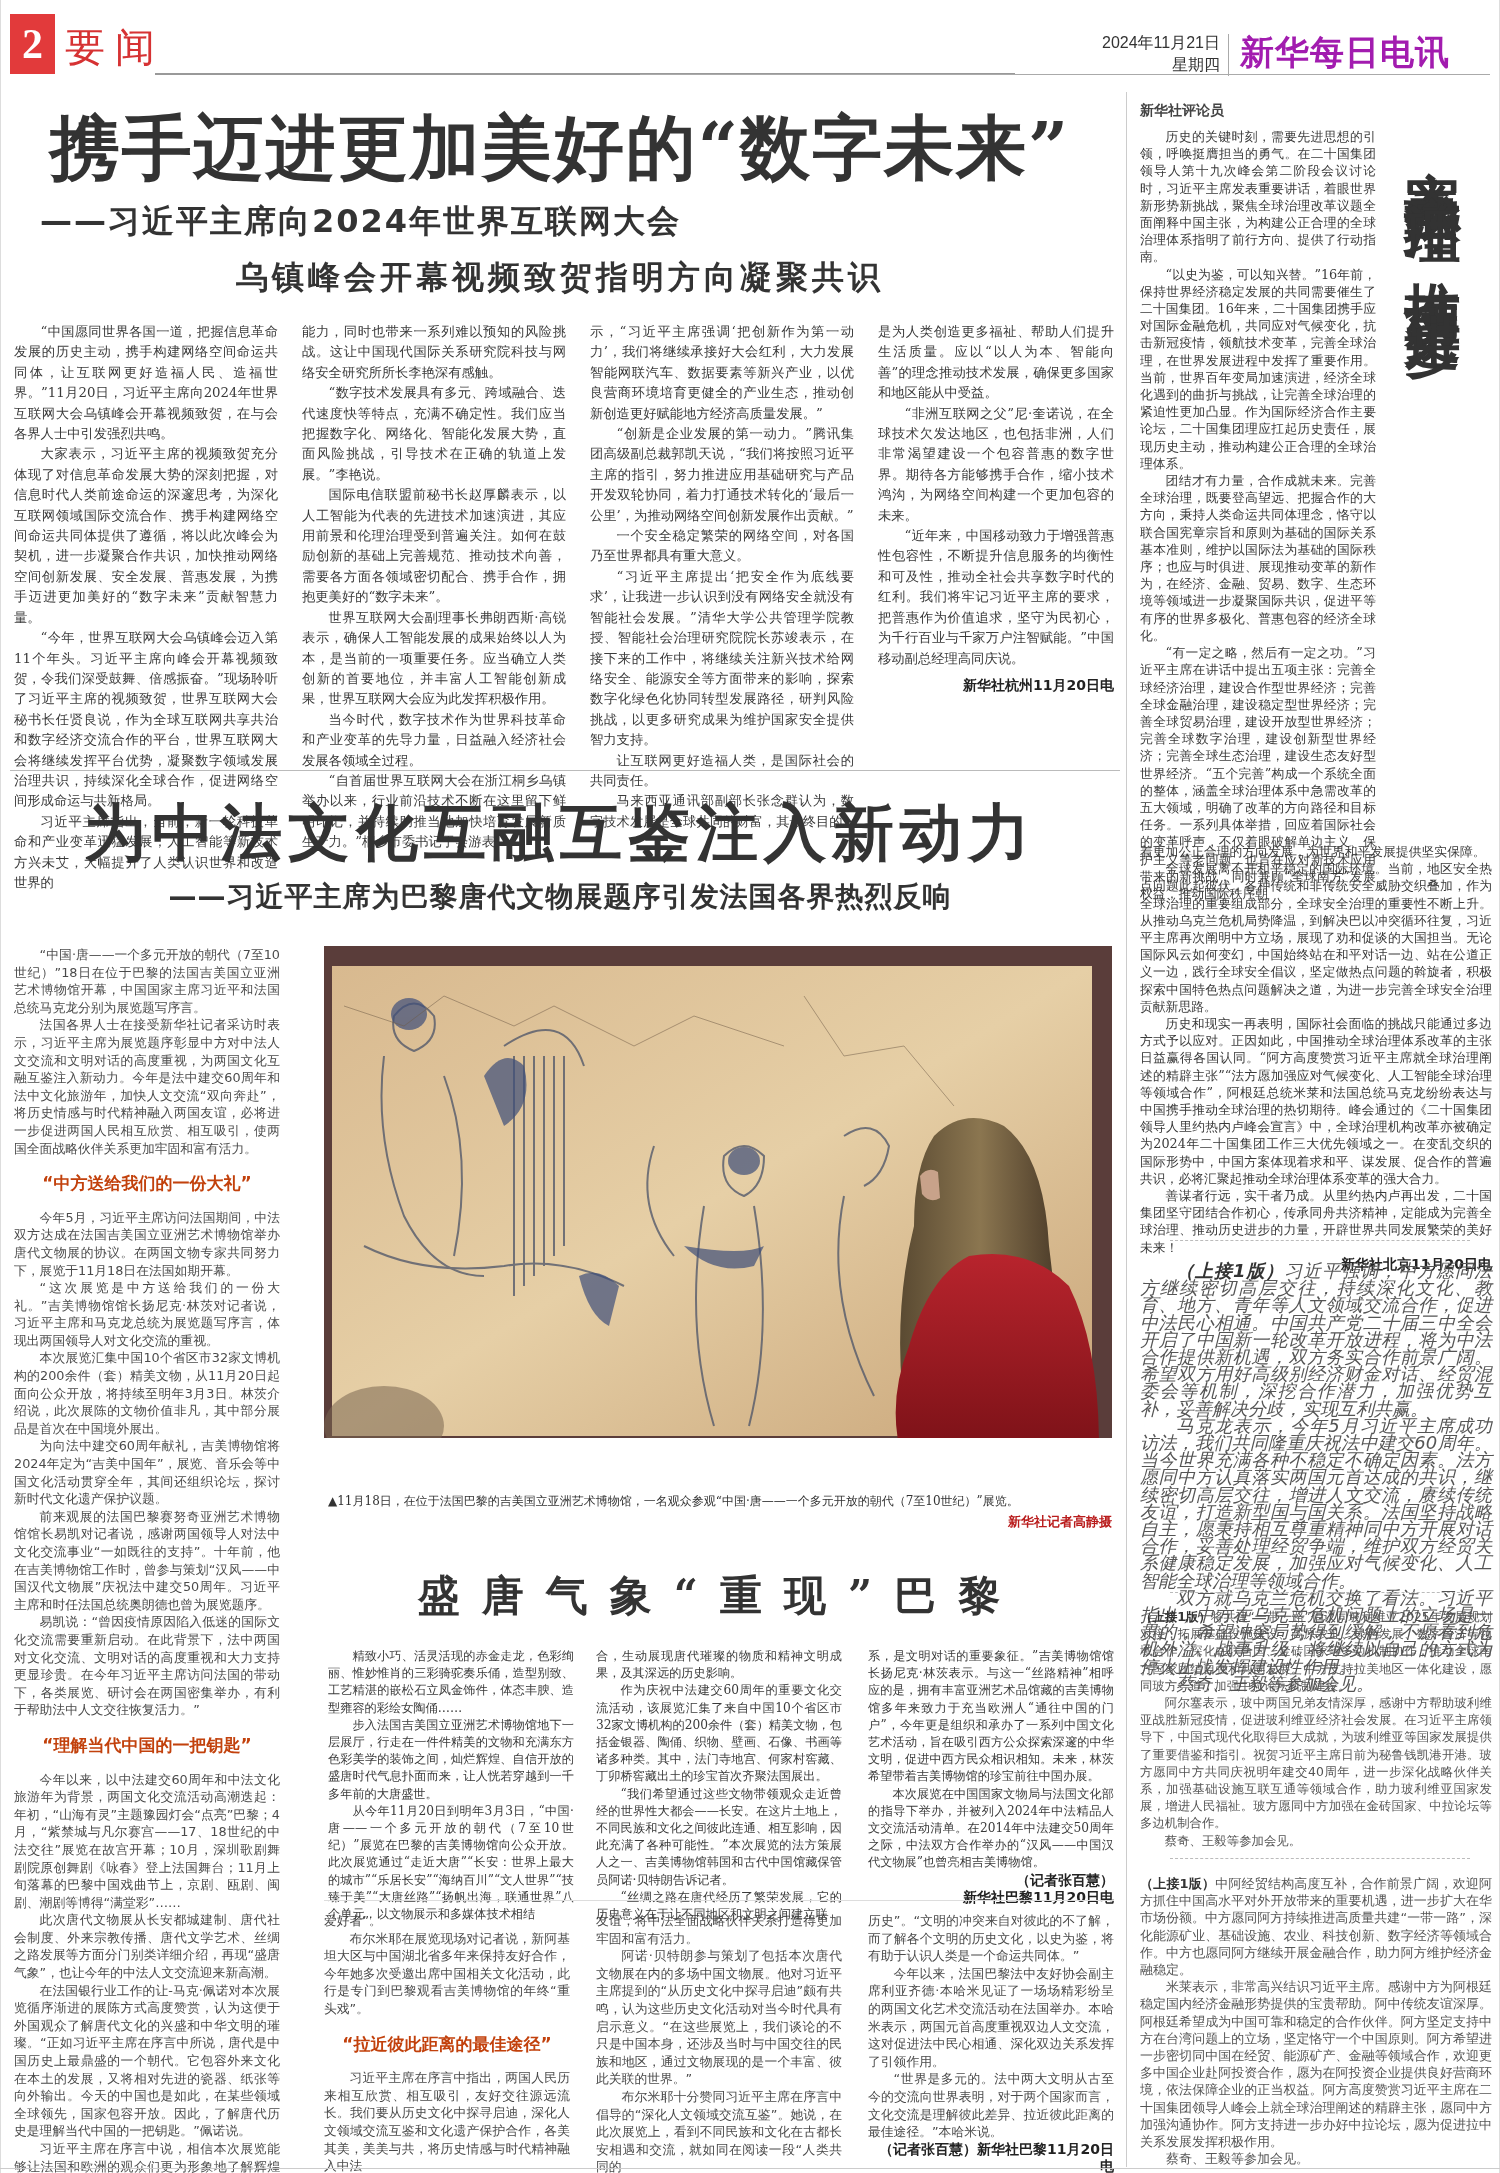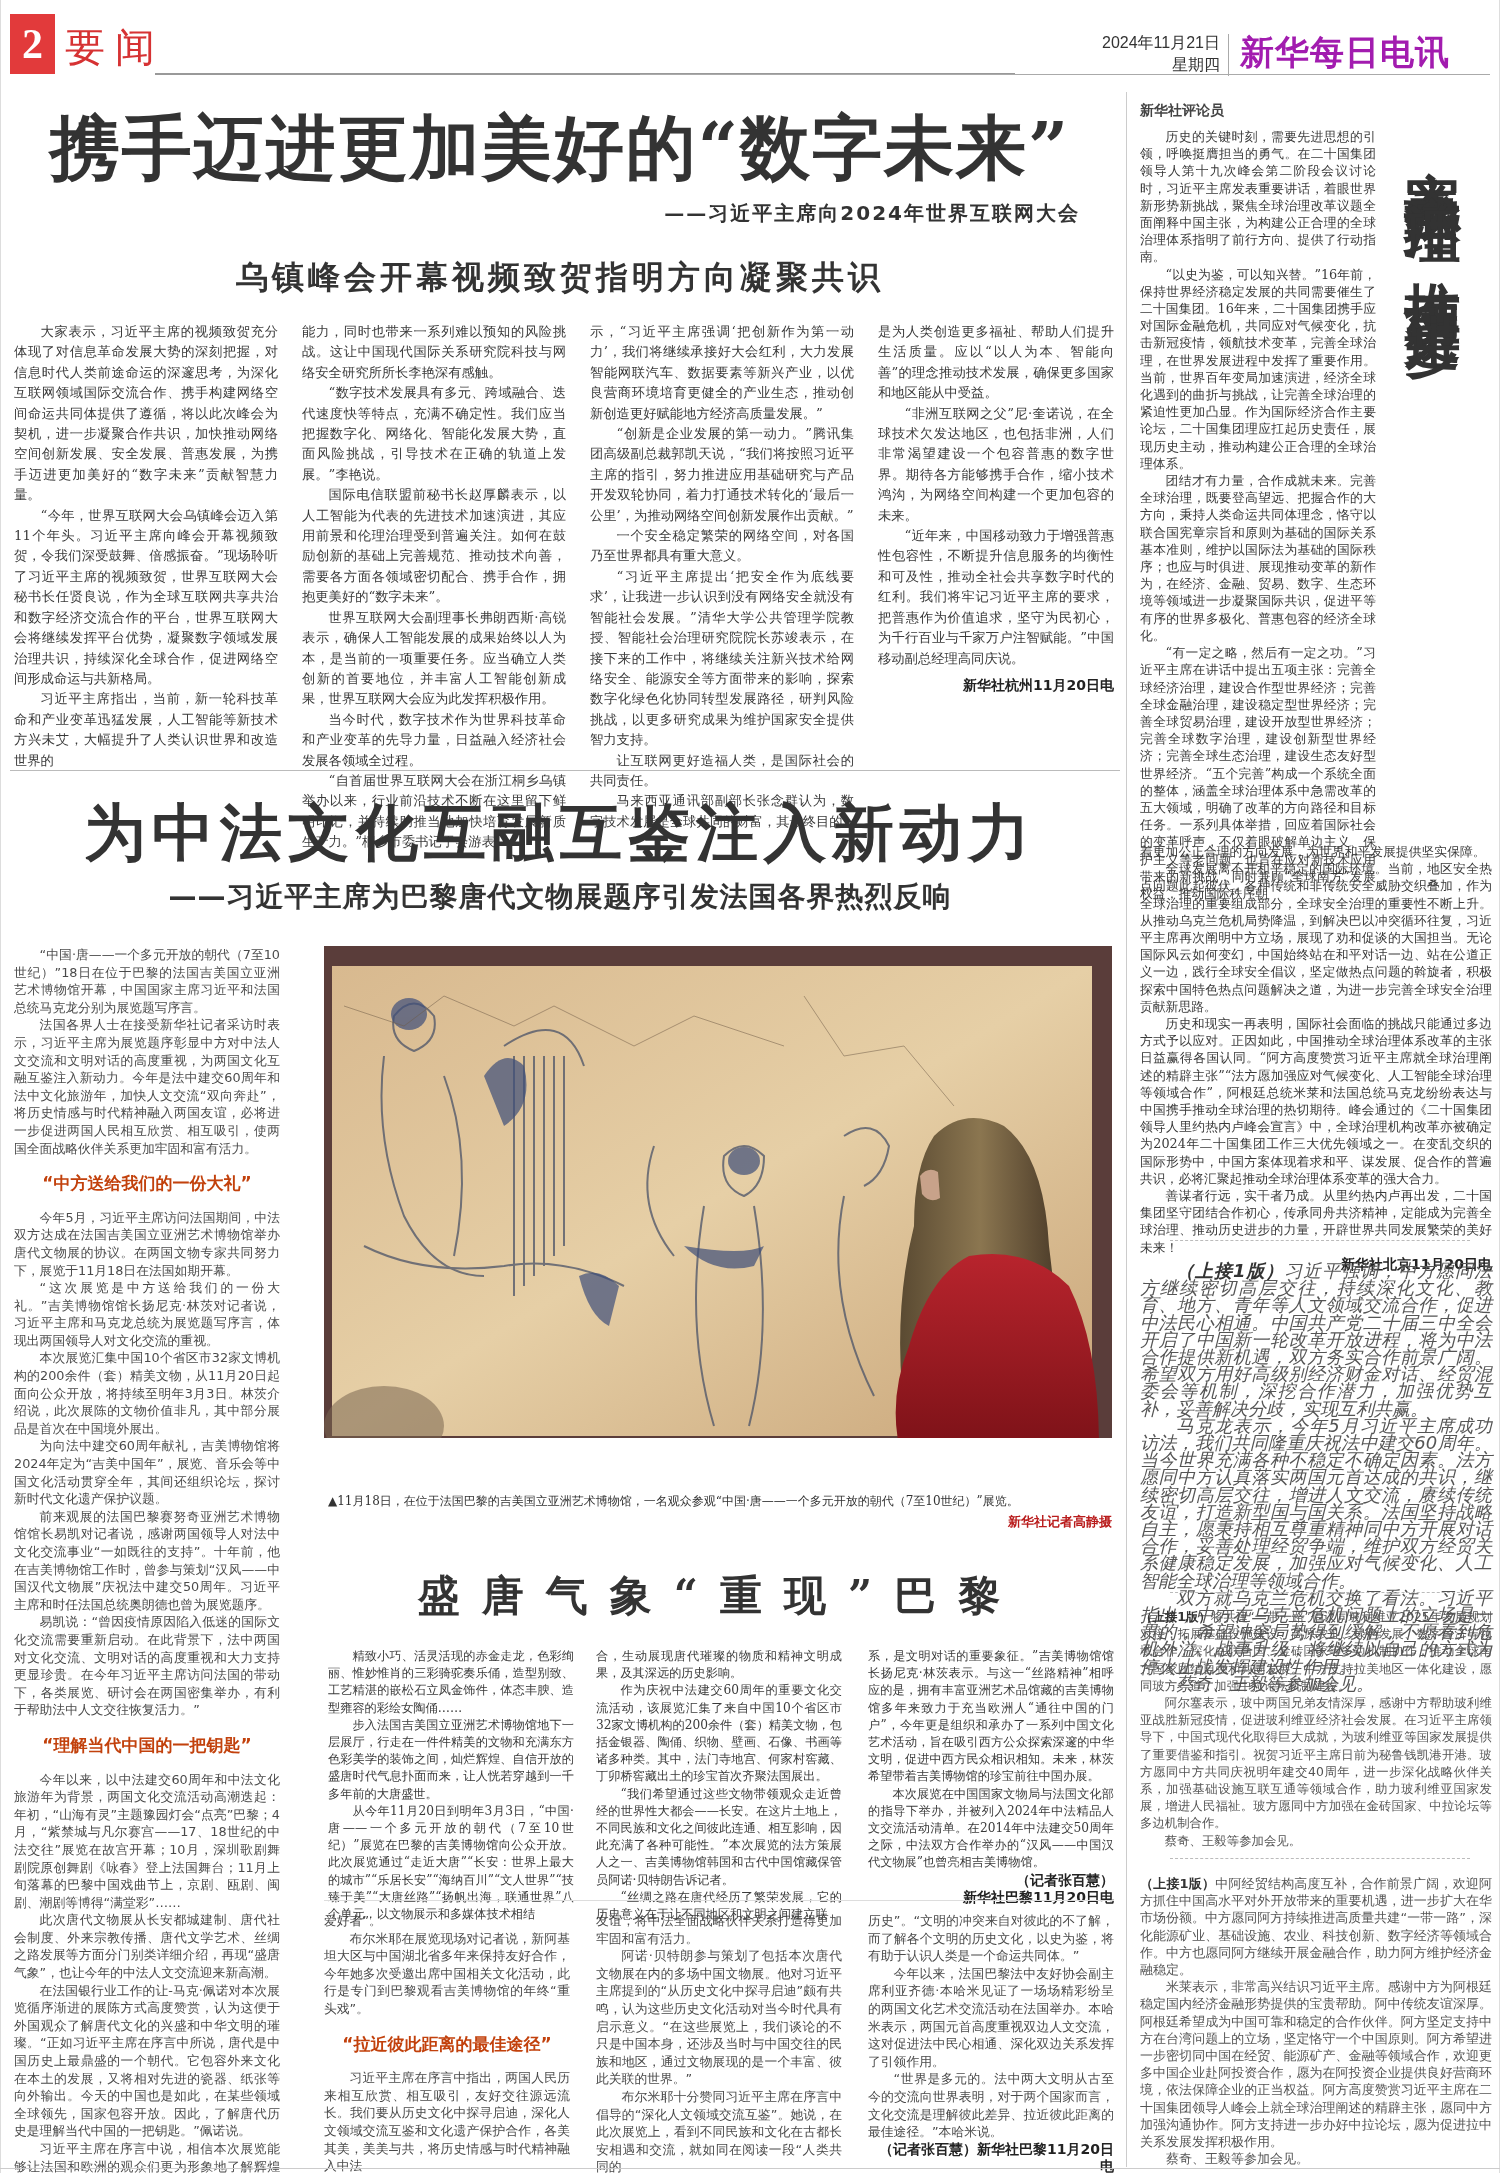--- a/index.html
+++ b/index.html
@@ -9,21 +9,21 @@
   .masthead { position: absolute; left: 10px; top: 14px; width: 1480px; height: 62px; }
   .page-num { position: absolute; left: 0; top: 0; width: 45px; height: 60px; background: #e23a3b; color: #fff;
     font-family: "Liberation Serif", serif; font-weight: bold; font-size: 42px; line-height: 60px; text-align: center; }
   .section-name { position: absolute; left: 55px; top: 6px; font-size: 40px; color: #d63233; font-family: "DejaVu Serif", serif; letter-spacing: 10px; }
   .mast-rule-left { position: absolute; left: 145px; top: 59px; width: 860px; height: 2px; background: #999; }
   .date-box { position: absolute; left: 1060px; top: 18px; text-align: right; width: 150px; font-family: "Liberation Sans", sans-serif; font-size: 16px; color: #333; line-height: 22px; }
   .mast-vsep { position: absolute; left: 1218px; top: 20px; width: 1px; height: 42px; background: #aaa; }
   .paper-logo { position: absolute; left: 1230px; top: 16px; font-size: 34px; color: #a21caf; font-family: "DejaVu Serif", serif; font-weight: bold; letter-spacing: 1px; white-space: nowrap; }
 
   .main-title { position: absolute; left: 40px; top: 108px; width: 1040px; text-align: center; font-size: 70px; font-weight: bold; color: #333; letter-spacing: 2px; font-family: "DejaVu Serif", serif; line-height: 80px; }
-  .subtitle-1 { position: absolute; left: 40px; top: 200px; width: 1040px; text-align: right; font-family: "DejaVu Sans", sans-serif; font-weight: bold; font-size: 20px; color: #333; letter-spacing: 2px; }
+  .subtitle-1 { position: absolute; left: 40px; top: 200px; width: 1040px; text-align: left; font-family: "DejaVu Sans", sans-serif; font-weight: bold; font-size: 32px; color: #333; letter-spacing: 2px; }
   .subtitle-2b { position: absolute; left: 40px; top: 256px; width: 1040px; text-align: center; font-family: "DejaVu Sans", sans-serif; font-weight: bold; font-size: 32px; color: #333; letter-spacing: 4px; }
 
   .body-col { position: absolute; font-size: 13.3px; line-height: 20.4px; color: #3a3a3a; text-align: justify; font-family: "DejaVu Serif", serif; }
   .body-col p { text-indent: 2em; }
   .body-col p.noindent { text-indent: 0; }
   .dateline { text-align: right; font-family: "DejaVu Sans", sans-serif; font-weight: bold; font-size: 14px; color: #222; margin-top: 6px; }
   .dateline-plain { text-align: right; font-family: "DejaVu Sans", sans-serif; font-weight: bold; font-size: 14px; color: #222; }
 
   .col-divider { position: absolute; width: 1px; background: #ccc; }
   .h-divider { position: absolute; height: 1px; background: #bbb; }
@@ -65,20 +65,21 @@
   <div class="mast-vsep"></div>
   <div class="paper-logo">新华每日电讯</div>
 </div>
 <div class="h-divider" style="left:640px; top:74px; width:850px; background:#aaa;"></div>
 
 <h1 class="main-title">携手迈进更加美好的“数字未来”</h1>
 <div class="subtitle-1">——习近平主席向2024年世界互联网大会</div>
 <div class="subtitle-2b">乌镇峰会开幕视频致贺指明方向凝聚共识</div>
 
 <div class="body-col" style="left:14px; top:322px; width:264px;">
+  <p>“中国愿同世界各国一道，把握信息革命发展的历史主动，携手构建网络空间命运共同体，让互联网更好造福人民、造福世界。”11月20日，习近平主席向2024年世界互联网大会乌镇峰会开幕视频致贺，在与会各界人士中引发强烈共鸣。</p>
   <p>大家表示，习近平主席的视频致贺充分体现了对信息革命发展大势的深刻把握，对信息时代人类前途命运的深邃思考，为深化互联网领域国际交流合作、携手构建网络空间命运共同体提供了遵循，将以此次峰会为契机，进一步凝聚合作共识，加快推动网络空间创新发展、安全发展、普惠发展，为携手迈进更加美好的“数字未来”贡献智慧力量。</p>
   <p>“今年，世界互联网大会乌镇峰会迈入第11个年头。习近平主席向峰会开幕视频致贺，令我们深受鼓舞、倍感振奋。”现场聆听了习近平主席的视频致贺，世界互联网大会秘书长任贤良说，作为全球互联网共享共治和数字经济交流合作的平台，世界互联网大会将继续发挥平台优势，凝聚数字领域发展治理共识，持续深化全球合作，促进网络空间形成命运与共新格局。</p>
   <p>习近平主席指出，当前，新一轮科技革命和产业变革迅猛发展，人工智能等新技术方兴未艾，大幅提升了人类认识世界和改造世界的</p>
 </div>
 <div class="body-col" style="left:302px; top:322px; width:264px;">
   <p class="noindent">能力，同时也带来一系列难以预知的风险挑战。这让中国现代国际关系研究院科技与网络安全研究所所长李艳深有感触。</p>
   <p>“数字技术发展具有多元、跨域融合、迭代速度快等特点，充满不确定性。我们应当把握数字化、网络化、智能化发展大势，直面风险挑战，引导技术在正确的轨道上发展。”李艳说。</p>
   <p>国际电信联盟前秘书长赵厚麟表示，以人工智能为代表的先进技术加速演进，其应用前景和伦理治理受到普遍关注。如何在鼓励创新的基础上完善规范、推动技术向善，需要各方面各领域密切配合、携手合作，拥抱更美好的“数字未来”。</p>
   <p>世界互联网大会副理事长弗朗西斯·高锐表示，确保人工智能发展的成果始终以人为本，是当前的一项重要任务。应当确立人类创新的首要地位，并丰富人工智能创新成果，世界互联网大会应为此发挥积极作用。</p>
   <p>当今时代，数字技术作为世界科技革命和产业变革的先导力量，日益融入经济社会发展各领域全过程。</p>

